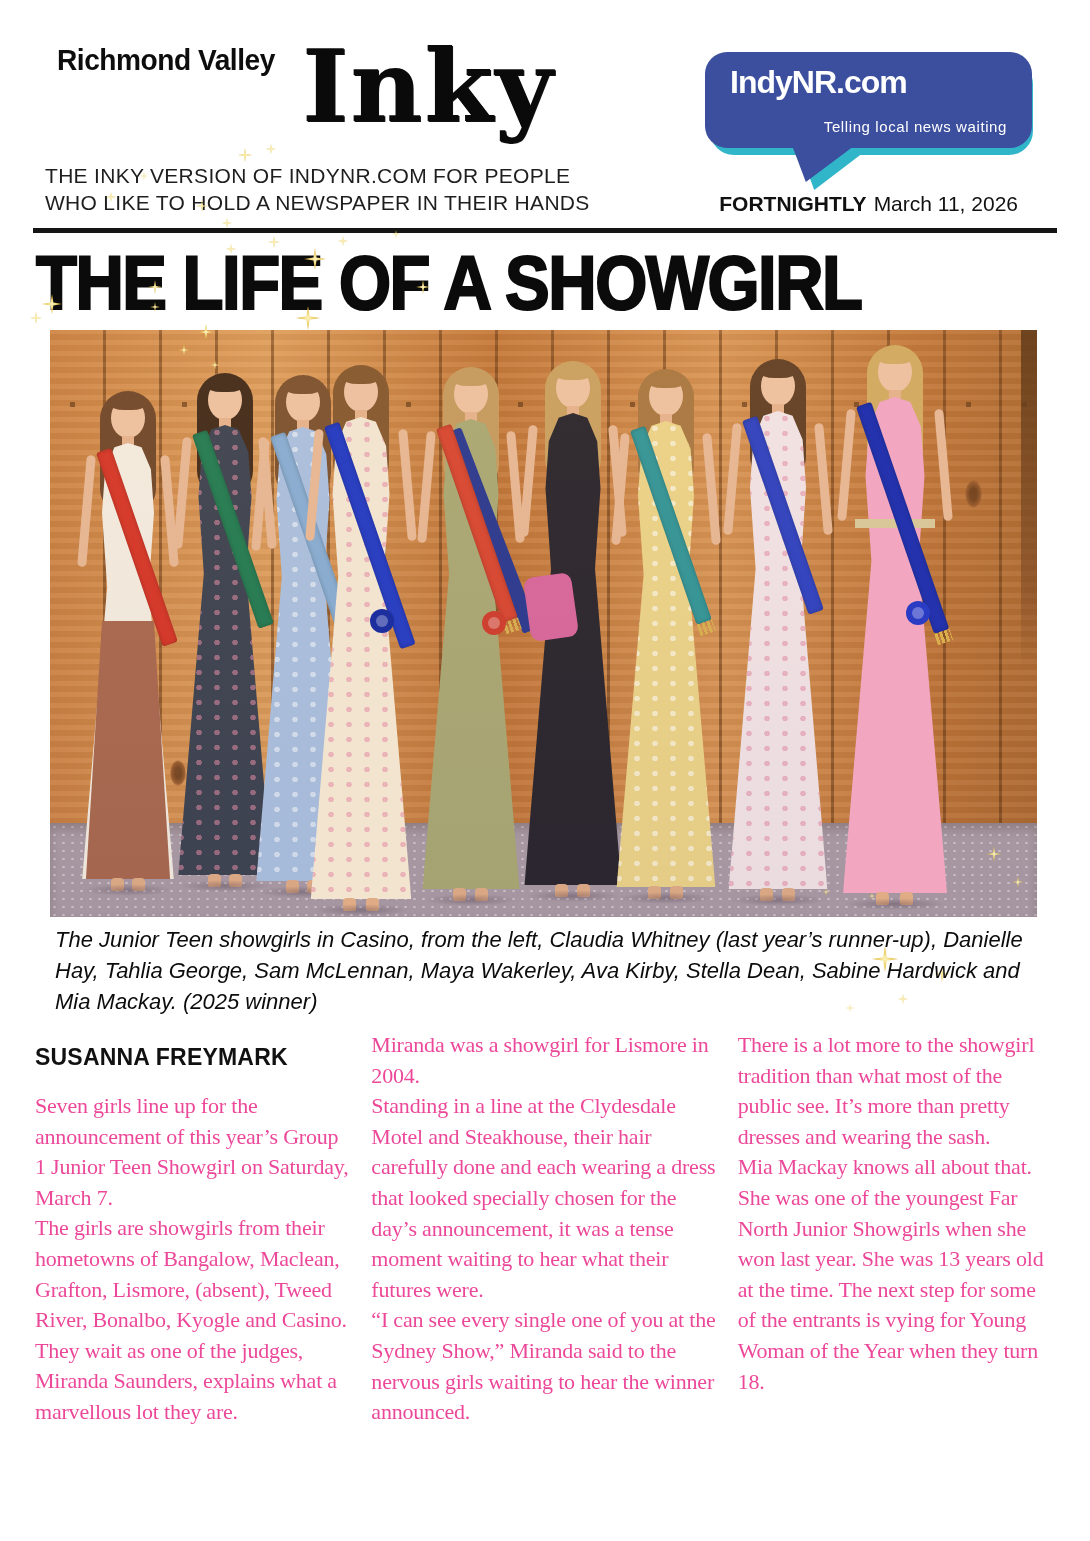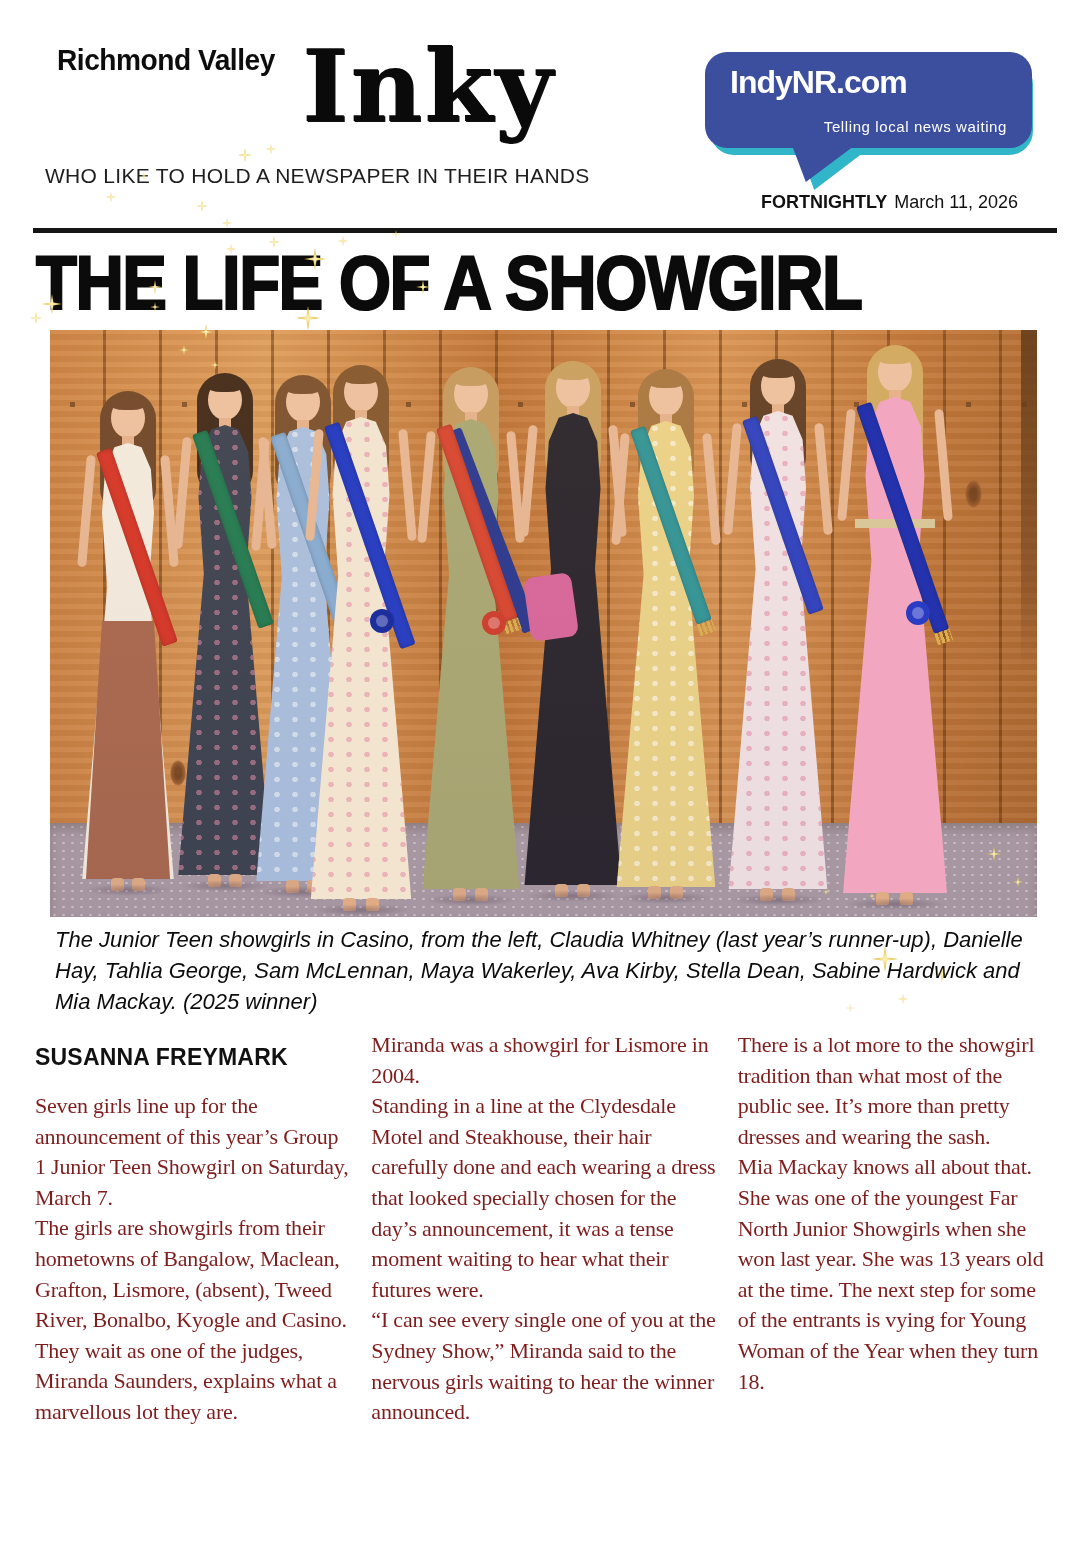--- a/index.html
+++ b/index.html
@@ -13,21 +13,21 @@
   .tagline { position:absolute; left:45px; top:162px; font-size:21px; line-height:27px; color:#1e1e1e; letter-spacing:0.3px; }
 
   .logo-wrap { position:absolute; left:705px; top:52px; width:328px; height:125px; }
   .bubble-shadow { position:absolute; left:5px; top:8px; width:323px; height:95px; background:var(--bubble-shadow,#31b5c9); border-radius:24px; }
   .tail-shadow { position:absolute; left:93px; top:94px; width:74px; height:44px; background:var(--bubble-shadow,#31b5c9); clip-path:polygon(0 0,100% 0,22% 100%); }
   .bubble { position:absolute; left:0; top:0; width:327px; height:96px; background:var(--bubble,#3c4e9e); border-radius:22px; }
   .tail { position:absolute; left:85px; top:88px; width:72px; height:42px; background:var(--bubble,#3c4e9e); clip-path:polygon(0 0,100% 0,22% 100%); }
   .logo-title { position:absolute; left:25px; top:12px; font-size:32px; font-weight:bold; color:#fff; letter-spacing:-1px; }
   .logo-sub { position:absolute; right:26px; top:66px; font-size:15px; color:#fff; letter-spacing:0.6px; }
 
-  .issue-line { position:absolute; right:72px; top:192px; font-size:18px; color:#111; }
+  .issue-line { position:absolute; right:72px; top:192px; font-size:21px; color:#111; }
   .issue-line b { font-weight:bold; }
   .issue-line .date { margin-left:7px; font-weight:normal; }
 
   .rule { position:absolute; left:33px; top:228px; width:1024px; height:5px; background:#151515; }
 
   
   .headline { position:absolute; left:36px; top:240px; width:1020px; font-size:67px; font-weight:bold; letter-spacing:-1.5px; color:#0b0b0b; white-space:nowrap; transform:scaleY(1.12); transform-origin:top left; -webkit-text-stroke:2px #0b0b0b; }
 
   
   .photo { position:absolute; left:50px; top:330px; width:987px; height:587px; overflow:hidden; background:#c97f3e; }
@@ -78,34 +78,35 @@
     clip-path:polygon(50% 0%,57% 43%,100% 50%,57% 57%,50% 100%,43% 57%,0% 50%,43% 43%); }
 
   
   .caption { position:absolute; left:55px; top:924px; width:982px; font-style:italic; font-size:22px; line-height:31px; color:#0c0c0c; }
 
   
   .article { position:absolute; left:35px; top:1030px; width:1020px; display:flex; gap:19px; }
   .col { flex:1; }
   .col.c1 { flex-basis:315px; } .col.c2 { flex-basis:345px; } .col.c3 { flex-basis:315px; }
   .byline { font-size:23px; font-weight:bold; color:#111; letter-spacing:0.2px; margin:14px 0 20px; }
-  .col p { font-family:"Liberation Serif", serif; font-size:22px; line-height:30.6px; color:#7f1d1d; letter-spacing:-0.2px; }
+  .col p { font-family:"Liberation Serif", serif; font-size:22px; line-height:30.6px; color:#ec4899; letter-spacing:-0.2px; }
 
   
   .banner { position:absolute; left:33px; top:1473px; width:1024px; height:49px; background:var(--banner,#1228b2); display:flex; align-items:center; justify-content:center; }
   .banner span { color:#fff; font-size:33px; font-weight:bold; letter-spacing:-0.3px; transform:scaleY(1.05); }
 </style>
 </head>
 <body>
 
 <div class="page">
 
   <div class="brand-top">Richmond Valley</div>
   <div class="inky">Inky</div>
   <div class="tagline">
+    <div>THE INKY VERSION OF INDYNR.COM FOR PEOPLE</div>
     <div>WHO LIKE TO HOLD A NEWSPAPER IN THEIR HANDS</div>
   </div>
 
   <div class="logo-wrap" style="--bubble: #3c4e9e; --bubble-shadow: #31b5c9;">
     <div class="bubble-shadow"></div>
     <div class="tail-shadow"></div>
     <div class="bubble"></div>
     <div class="tail"></div>
     <div class="logo-title">IndyNR.com</div>
     <div class="logo-sub">Telling local news waiting</div>

